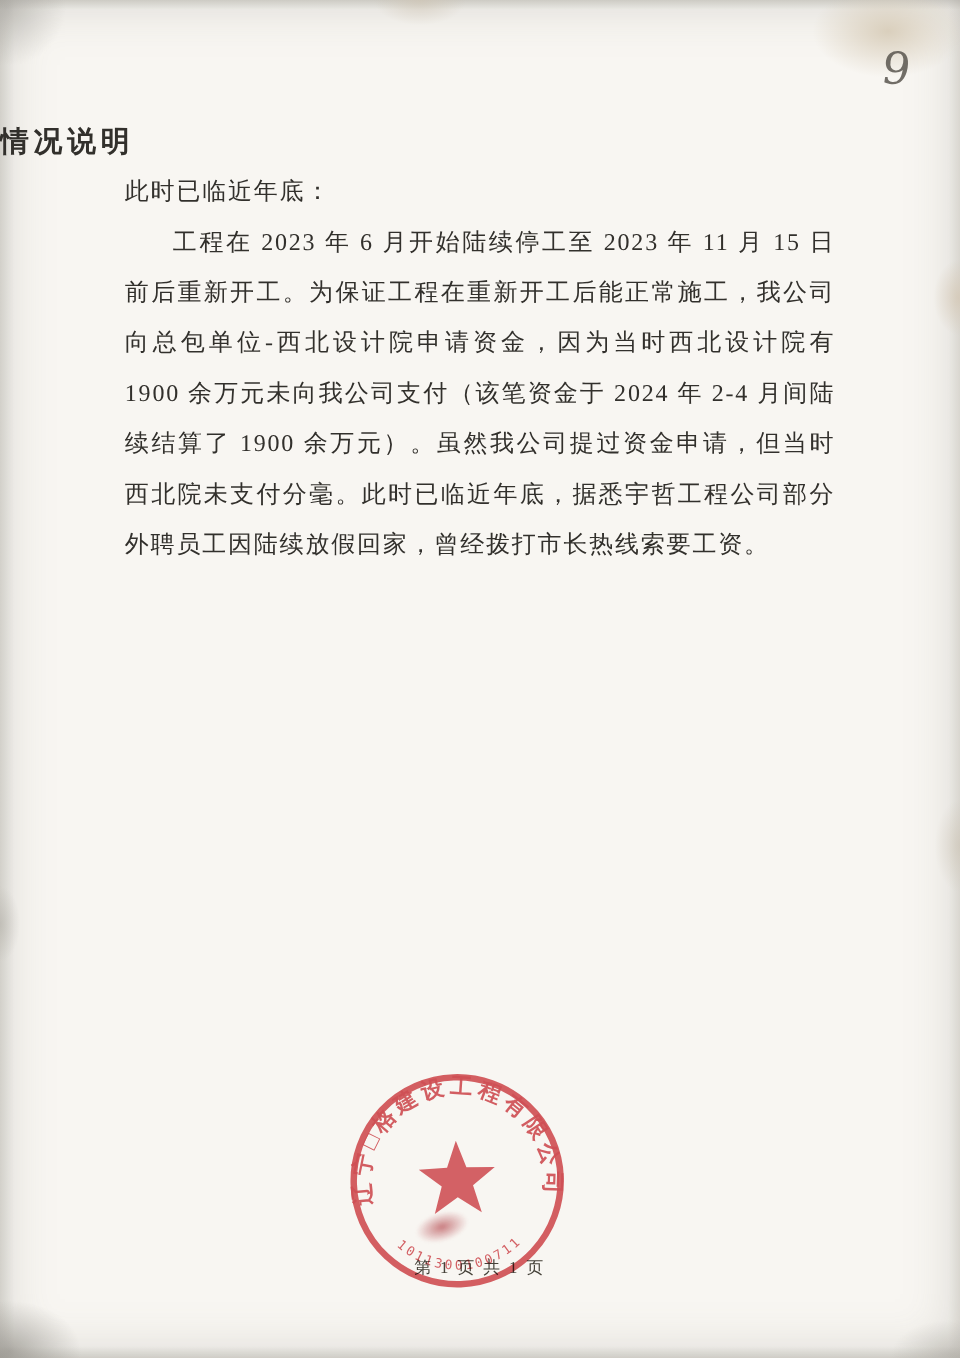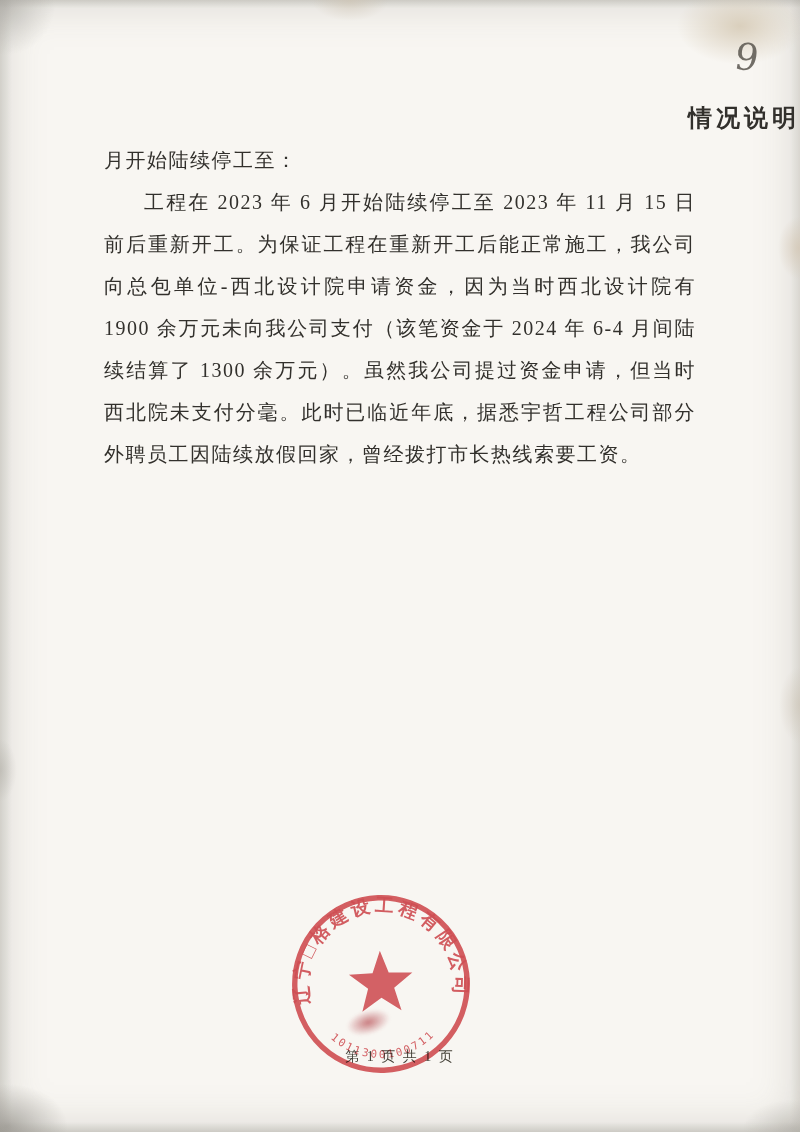--- a/index.html
+++ b/index.html
@@ -33,21 +33,21 @@
   }
   .handwritten{
     position:absolute;top:36px;left:735px;
     font-size:37px;color:#5a564f;
     font-family:"DejaVu Serif",serif;
     transform:rotate(5deg) skewX(-4deg);
     opacity:.85;
   }
   .title{
     position:absolute;top:102px;left:0;width:100%;
-    margin:0;text-align:right;
+    margin:0;text-align:left;
     font-size:24px;font-weight:bold;letter-spacing:4px;
   }
   .content{
     position:absolute;top:139px;left:104px;width:592px;
     font-size:20px;line-height:42px;letter-spacing:1.5px;
     text-align:justify;
   }
   .content p{margin:0;}
   .content p.indent{text-indent:2em;}
   .footer{
@@ -72,22 +72,22 @@
 
 <div class="page">
 
   <div class="artifacts"></div>
 
   <div class="handwritten">9</div>
 
   <h1 class="title">情况说明</h1>
 
   <div class="content">
-    <p>月开始陆续停工至：</p>
-    <p class="indent">工程在 2023 年 6 月开始陆续停工至 2023 年 11 月 15 日前后重新开工。为保证工程在重新开工后能正常施工，我公司向总包单位-西北设计院申请资金，因为当时西北设计院有 1900 余万元未向我公司支付（该笔资金于 2024 年 6-4 月间陆续结算了 1300 余万元）。虽然我公司提过资金申请，但当时西北院未支付分毫。此时已临近年底，据悉宇哲工程公司部分外聘员工因陆续放假回家，曾经拨打市长热线索要工资。</p>
+    <p>此时已临近年底：</p>
+    <p class="indent">工程在 2023 年 6 月开始陆续停工至 2023 年 11 月 15 日前后重新开工。为保证工程在重新开工后能正常施工，我公司向总包单位-西北设计院申请资金，因为当时西北设计院有 1900 余万元未向我公司支付（该笔资金于 2024 年 2-4 月间陆续结算了 1900 余万元）。虽然我公司提过资金申请，但当时西北院未支付分毫。此时已临近年底，据悉宇哲工程公司部分外聘员工因陆续放假回家，曾经拨打市长热线索要工资。</p>
   </div>
 
   <div class="footer">第 1 页 共 1 页</div>
 
   <div class="stamp">
     <svg viewBox="-100 -100 200 200" xmlns="http://www.w3.org/2000/svg">
       <defs>
         <path id="arcTop" d="M -60,46 A 75,75 0 1 1 60,46" fill="none"></path>
         <path id="arcBottom" d="M -55,52 A 76,76 0 0 0 55,52" fill="none"></path>
       </defs>

